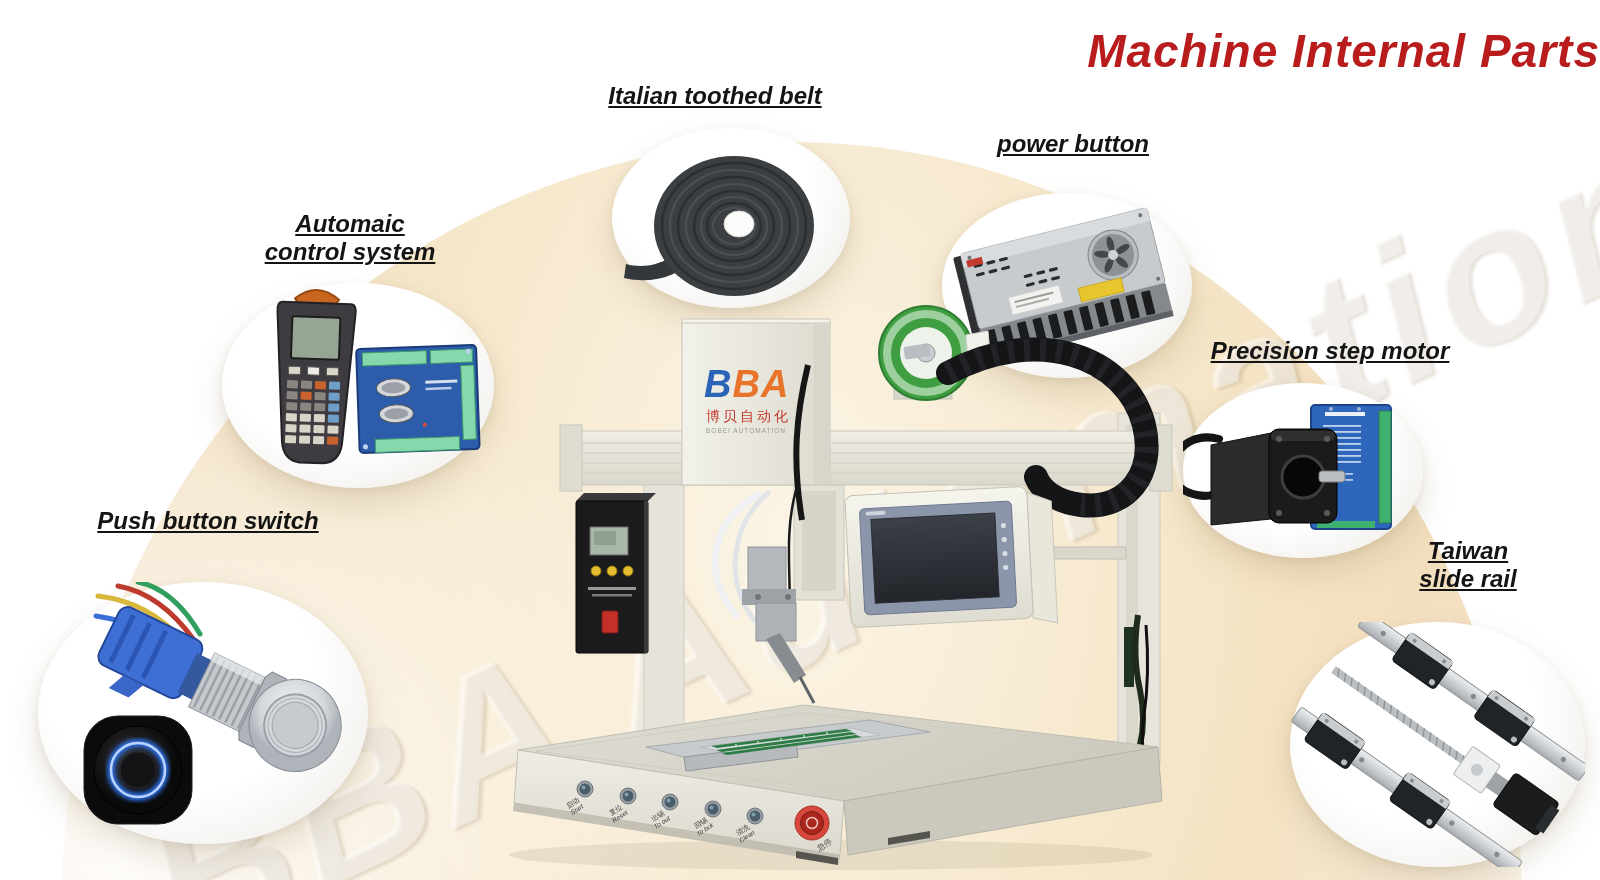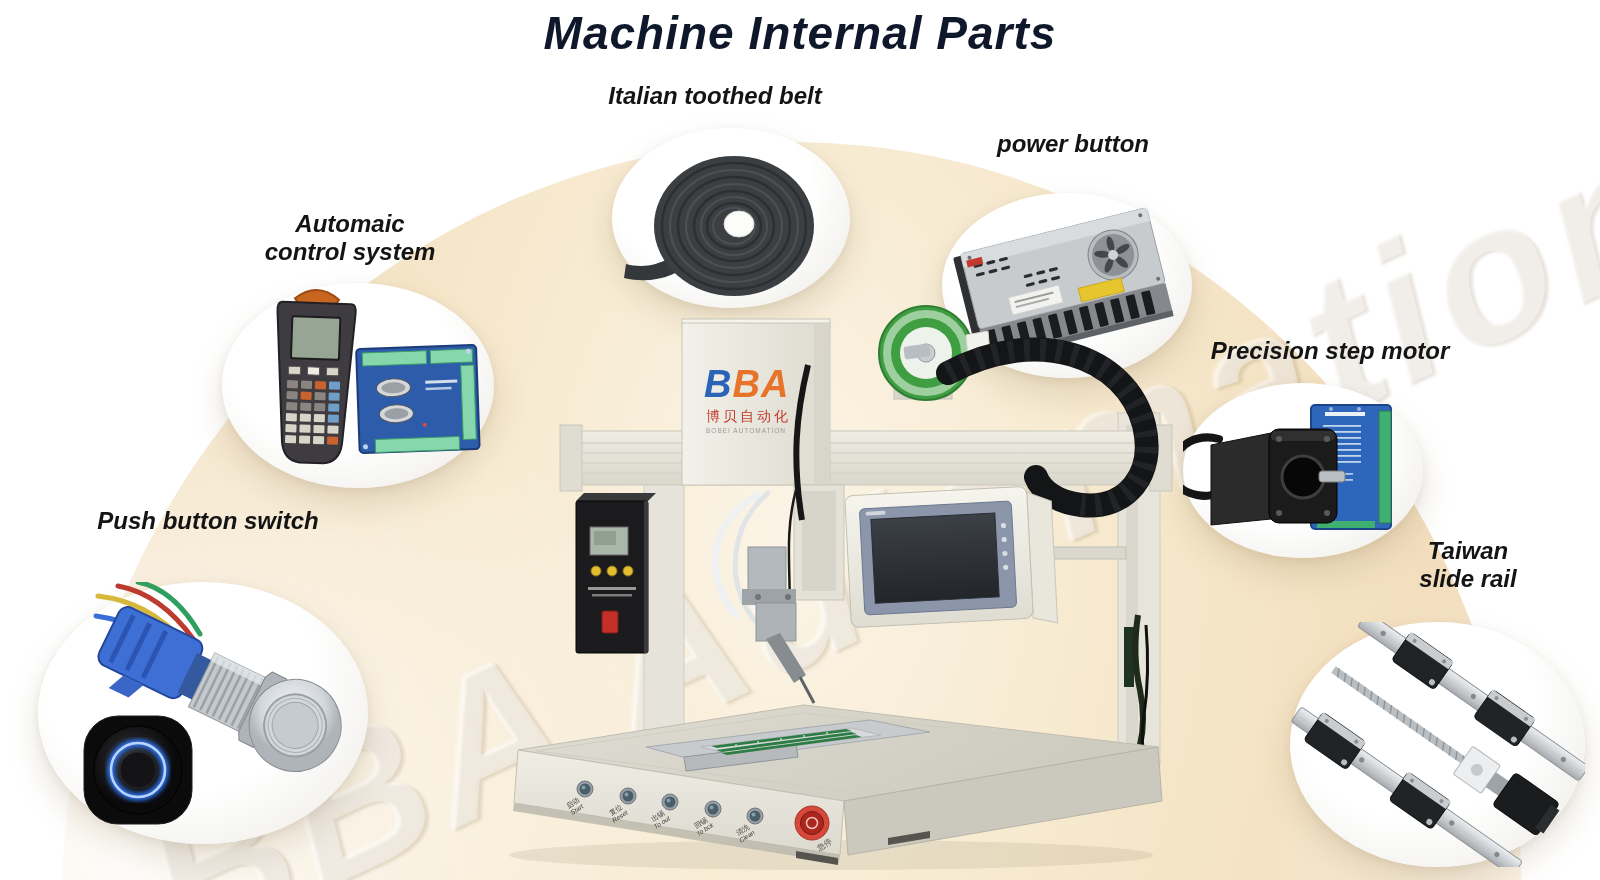--- a/index.html
+++ b/index.html
@@ -9,24 +9,24 @@
        background:radial-gradient(ellipse at 50% 26%, #FBF4E6 0%, #F6E8CC 34%, #F2DDBB 66%, #EED6AE 100%);
        z-index:1;}
   .corner-glow{position:absolute;inset:0;z-index:1;
        background:radial-gradient(circle at 8% 97%, rgba(255,255,255,0.95) 0%, rgba(255,255,255,0) 34%),
                   radial-gradient(circle at 99% 99%, rgba(255,255,255,0.8) 0%, rgba(255,255,255,0) 18%);}
   .watermark{position:absolute;left:108px;top:792px;transform:rotate(-25deg);transform-origin:0 0;
        font:italic 900 196px "Liberation Sans",sans-serif;letter-spacing:8px;white-space:nowrap;
        color:rgba(255,255,255,0.40);
        text-shadow:3px 3px 3px rgba(140,115,80,0.20), -2px -2px 2px rgba(255,255,255,0.30);
        z-index:2;}
-  .title{position:absolute;left:0;top:6px;width:100%;text-align:center;
-       font:italic 700 46px "Liberation Sans",sans-serif;letter-spacing:1px;color:#0f172a;z-index:4;}
+  .title{position:absolute;left:0;top:24px;width:100%;text-align:right;
+       font:italic 700 46px "Liberation Sans",sans-serif;letter-spacing:1px;color:#b91c1c;z-index:4;}
   .label{position:absolute;text-align:center;font:italic 700 24px "Liberation Sans",sans-serif;
-       color:#141414;line-height:1.16;z-index:4;}
+       color:#141414;line-height:1.16;z-index:4;text-decoration:underline;}
   .label span{display:block;}
   .bubble{position:absolute;border-radius:50%;z-index:3;
        background:radial-gradient(ellipse at 42% 34%, #ffffff 50%, #F4F3F0 76%, #E5E3DC 97%);
        box-shadow:0 16px 32px rgba(140,118,82,0.20), 0 3px 8px rgba(140,118,82,0.12);}
   .bubble svg{position:absolute;left:0;top:0;width:100%;height:100%;}
   .machine{position:absolute;left:496px;top:295px;width:700px;height:575px;z-index:3;}
   .machine svg{width:100%;height:100%;}
   svg text{font-family:"Liberation Sans",sans-serif;}
 </style>
 </head>

